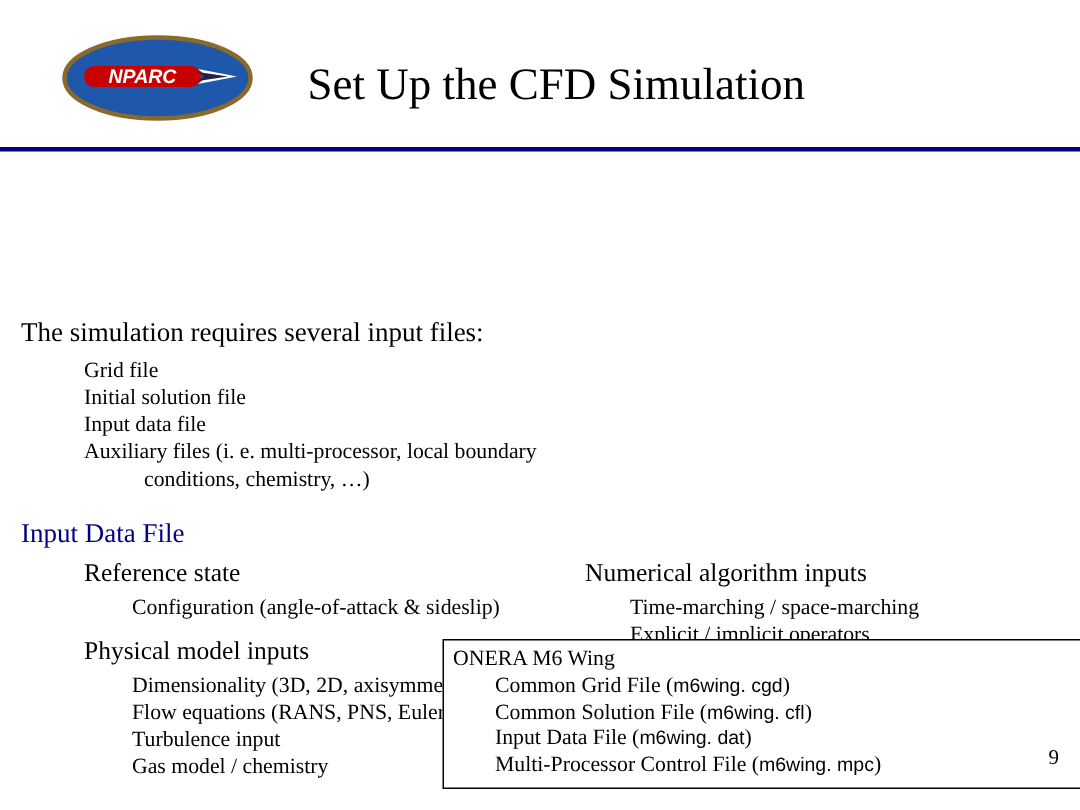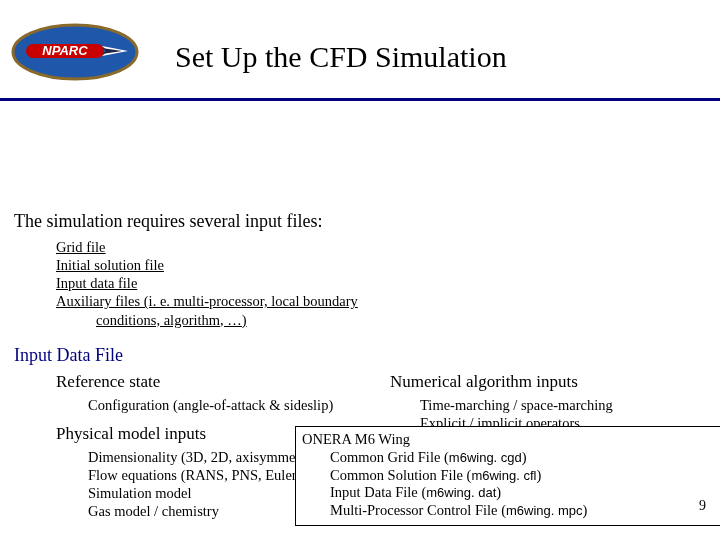--- a/index.html
+++ b/index.html
@@ -1,25 +1,25 @@
 <!DOCTYPE html>
 <html><head>
 <meta charset="utf-8">
 <style>
   * { box-sizing: border-box; margin: 0; padding: 0; }
   html, body { width: 720px; height: 540px; background: #fff; font-family: "Times New Roman", Times, serif; color: #000; }
   .slide { width: 720px; height: 540px; position: relative; padding: 0; }
-  .header { position: relative; height: 95px; }
+  .header { position: relative; height: 95px; margin-left: 30px; }
   .logo { position: absolute; left: 10px; top: 22px; width: 130px; height: 60px; }
   .title { position: absolute; left: 175px; top: 40px; font-size: 30px; }
   .hr1 { position: absolute; left: 0; right: 0; top: 98px; height: 2px; background: #000080; }
   .hr2 { position: absolute; left: 0; right: 0; top: 100px; height: 1px; background: #000080; }
   .body { padding-top: 110px; }
   .intro { font-size: 18px; margin: 6px 0 6px 14px; }
-  .filelist { margin: 2px 0 0 56px; font-size: 14.5px; line-height: 1.25; text-decoration: underline; }
+  .filelist { margin: 2px 0 0 56px; font-size: 14.5px; line-height: 1.25; }
   .file-sub { margin-left: 40px; }
   .section { font-size: 18px; color: #000080; margin: 16px 0 6px 14px; }
   .cols { display: flex; }
   .col-left { flex: 0 0 380px; }
   .col-right { flex: 1; }
   .subhead { font-size: 17px; margin: 0 0 4px 56px; }
   .items { margin: 0 0 10px 88px; font-size: 14.5px; line-height: 1.25; }
   .items-r { margin: 0 0 10px 40px; font-size: 14.5px; line-height: 1.25; }
   .subhead-r { font-size: 17px; margin: 0 0 4px 10px; }
   .onera-box { position: absolute; left: 295px; top: 426px; width: 442px; border: 1px solid #000; padding: 4px 6px 5px 6px; background: #fff; }
@@ -49,36 +49,36 @@
   <div class="hr1"></div>
   <div class="hr2"></div>
 
   <div class="body">
     <div class="intro">The simulation requires several input files:</div>
     <div class="filelist">
       <div>Grid file</div>
       <div>Initial solution file</div>
       <div>Input data file</div>
       <div>Auxiliary files (i. e. multi-processor, local boundary</div>
-      <div class="file-sub">conditions, algorithm, …)</div>
+      <div class="file-sub">conditions, chemistry, …)</div>
     </div>
 
     <div class="section">Input Data File</div>
 
     <div class="cols">
       <div class="col-left">
         <div class="subhead">Reference state</div>
         <div class="items">
           <div>Configuration (angle-of-attack &amp; sideslip)</div>
         </div>
         <div class="subhead">Physical model inputs</div>
         <div class="items">
           <div>Dimensionality (3D, 2D, axisymmetric)</div>
           <div>Flow equations (RANS, PNS, Euler)</div>
-          <div>Simulation model</div>
+          <div>Turbulence input</div>
           <div>Gas model / chemistry</div>
         </div>
       </div>
       <div class="col-right">
         <div class="subhead-r">Numerical algorithm inputs</div>
         <div class="items-r">
           <div>Time-marching / space-marching</div>
           <div>Explicit / implicit operators</div>
           <div>Damping schemes</div>
           <div>Convergence acceleration</div>

